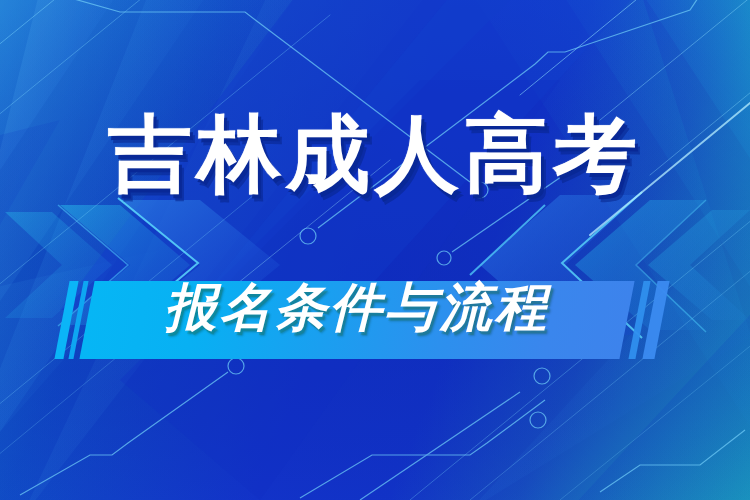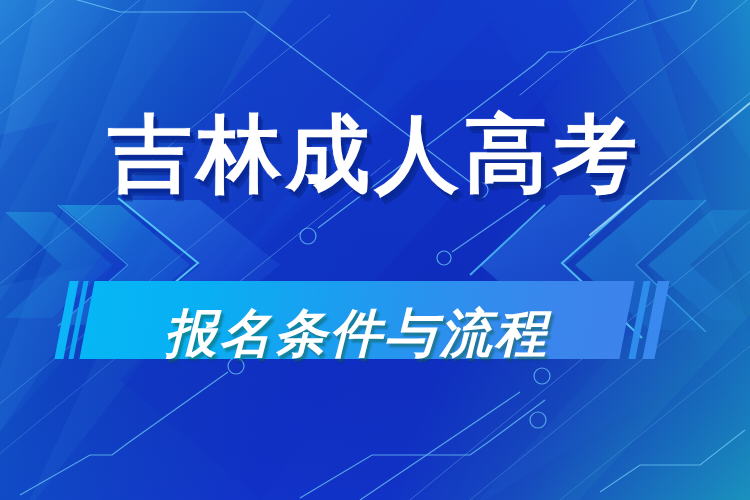--- a/index.html
+++ b/index.html
@@ -110,21 +110,21 @@
   .bar-r1 { left: 636px; width: 7px; background: #2f8fee; opacity: .95; }
   .bar-r2 { left: 650px; width: 12px; background: #3b8bf0; opacity: .95; }
 
   .subtitle-wrap {
     position: absolute;
     left: 87px;
     top: 281px;
     width: 540px;
     height: 78px;
     display: flex;
-    align-items: flex-end;
+    align-items: flex-start;
     justify-content: center;
     z-index: 27;
   }
   .subtitle {
     font-size: 52px;
     line-height: 1;
     font-weight: bold;
     font-style: italic;
     color: #ffffff;
     letter-spacing: 3px;

